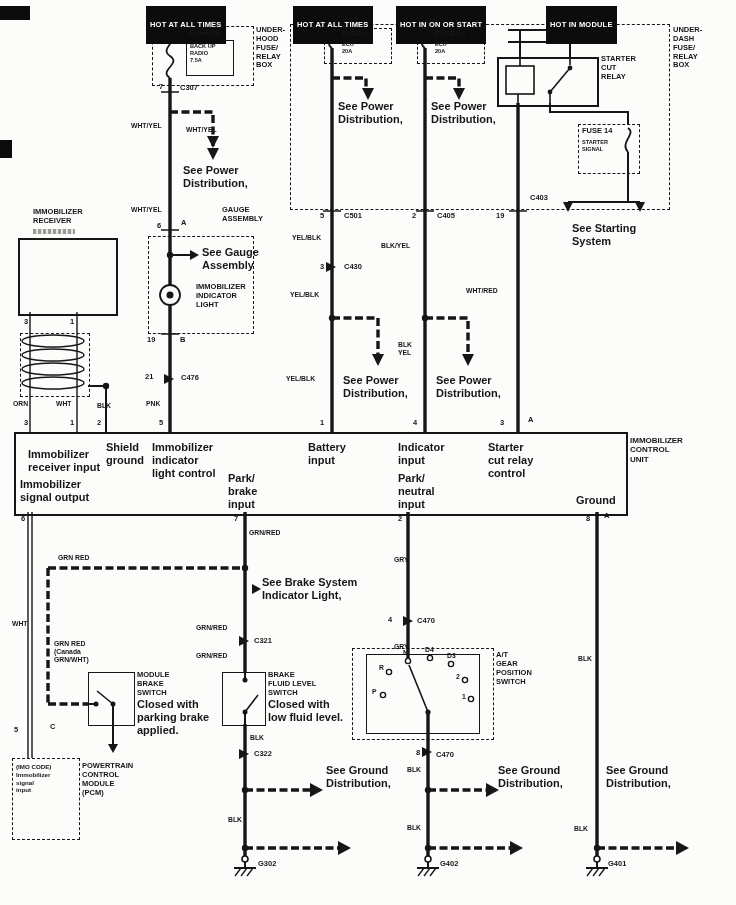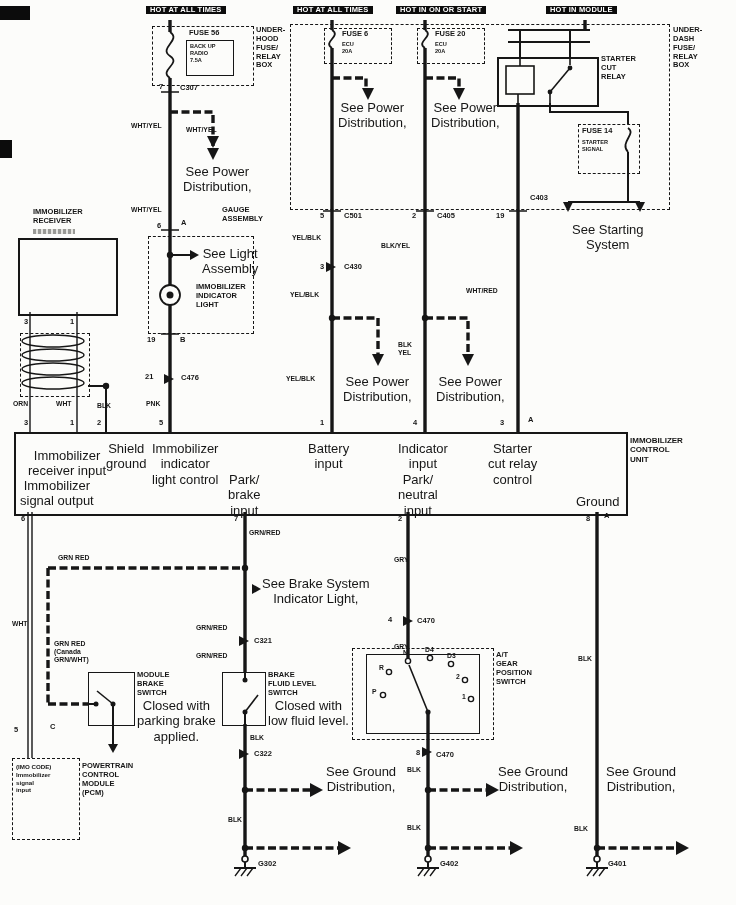--- a/index.html
+++ b/index.html
@@ -4,25 +4,25 @@
 <style>
   html,body{margin:0;padding:0;background:#e8e8e4;}
   .stage{position:relative;width:736px;height:905px;background:#fcfcfa;overflow:hidden;
          font-family:"Liberation Sans",sans-serif;}
   .stage svg{position:absolute;left:0;top:0;z-index:1;}
   .bx{position:absolute;border:2px solid #161616;z-index:2;}
   .bx1{position:absolute;border:1.3px solid #161616;z-index:2;}
   .bxd{position:absolute;border:1.4px dashed #161616;z-index:2;}
   .lbl{position:absolute;font-size:7.5px;font-weight:700;line-height:1.18;color:#161616;
        white-space:pre-line;z-index:4;}
-  .n{font-weight:400;font-size:13px;text-align:center;}
+  .n{font-weight:700;font-size:11px;}
   .t{font-size:5.6px;line-height:1.25;}
   .w{font-size:6.8px;}
   .hot{position:absolute;background:#0c0c0c;color:#fff;font-size:7.5px;font-weight:700;
-       line-height:8px;padding:0 4px;letter-spacing:.2px;z-index:4;white-space:nowrap;}
+       line-height:8px;padding:15px 4px;letter-spacing:.2px;z-index:4;white-space:nowrap;}
   .blkbox{position:absolute;background:#0c0c0c;z-index:5;}
   .smudge{position:absolute;height:5px;background:repeating-linear-gradient(90deg,#9a9a96 0 3px,#e5e5e1 3px 5px);z-index:4;}
 </style>
 </head>
 <body>
 
 <div class="stage">
 
 <svg width="736" height="905" viewBox="0 0 736 905">
 
@@ -213,21 +213,21 @@
 <div class="lbl w" style="left:131px;top:122px">WHT/YEL</div>
 <div class="lbl w" style="left:186px;top:126px">WHT/YEL</div>
 <div class="lbl n" style="left:183px;top:164px">See Power
 Distribution,</div>
 <div class="lbl w" style="left:131px;top:206px">WHT/YEL</div>
 <div class="lbl" style="left:157px;top:222px">6</div>
 <div class="lbl" style="left:181px;top:219px">A</div>
 
 <div class="lbl" style="left:222px;top:206px">GAUGE
 ASSEMBLY</div>
-<div class="lbl n" style="left:202px;top:246px">See Light
+<div class="lbl n" style="left:202px;top:246px">See Gauge
 Assembly</div>
 <div class="lbl" style="left:196px;top:283px">IMMOBILIZER
 INDICATOR
 LIGHT</div>
 <div class="lbl" style="left:147px;top:336px">19</div>
 <div class="lbl" style="left:180px;top:336px">B</div>
 <div class="lbl" style="left:145px;top:373px">21</div>
 <div class="lbl" style="left:181px;top:374px">C476</div>
 <div class="lbl w" style="left:146px;top:400px">PNK</div>
 <div class="lbl" style="left:159px;top:419px">5</div>

